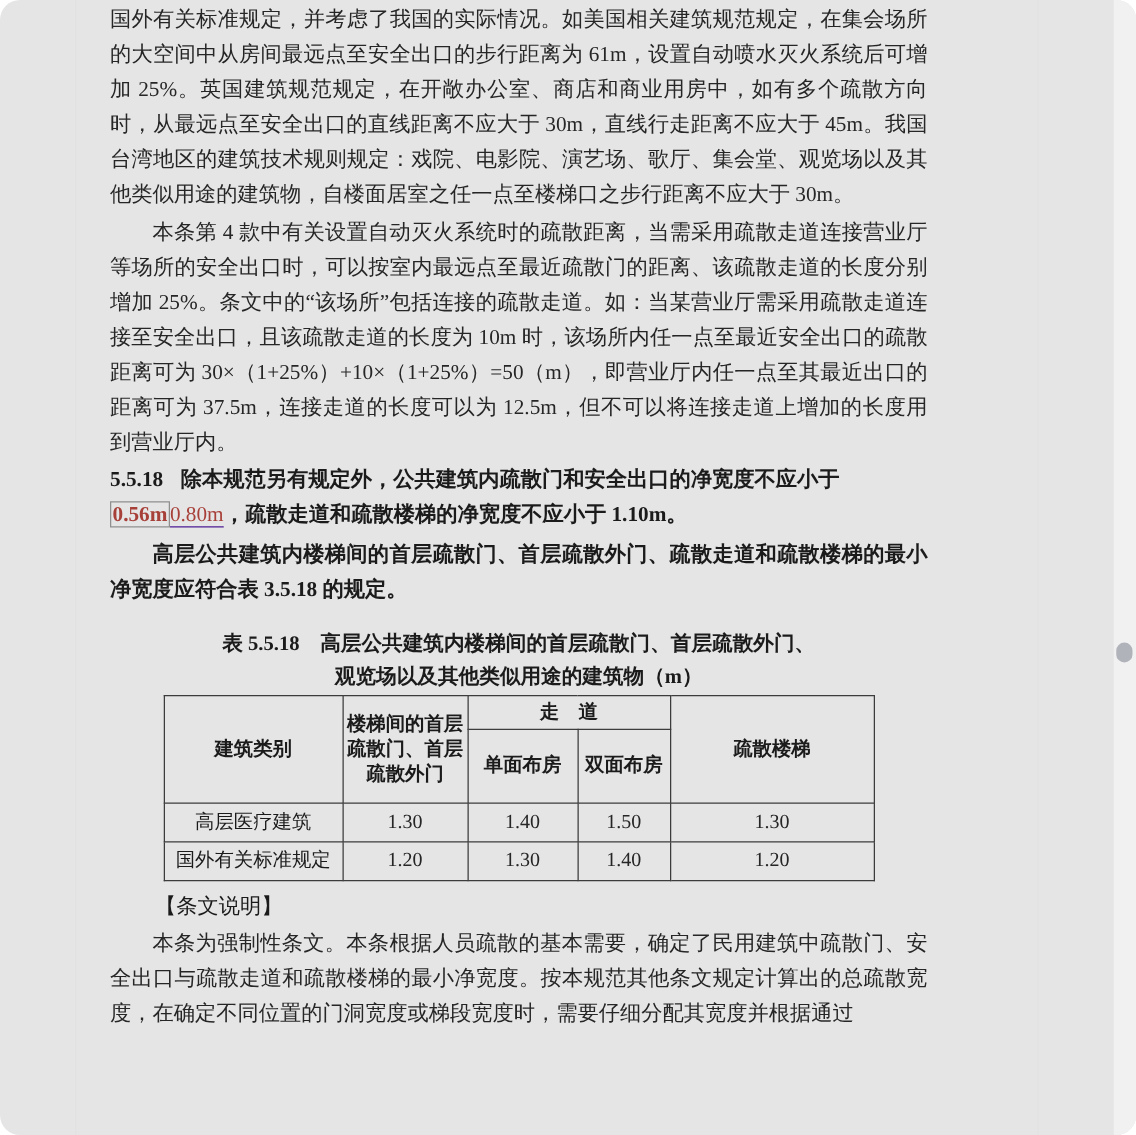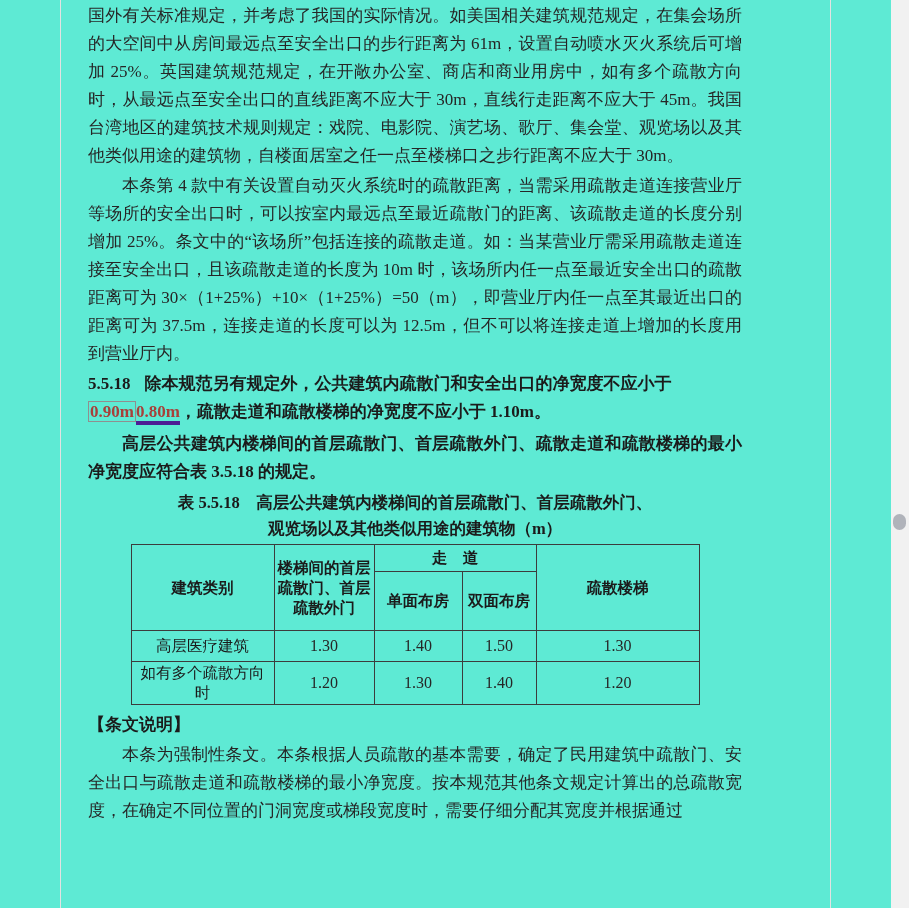--- a/index.html
+++ b/index.html
@@ -1,79 +1,79 @@
 <!DOCTYPE html>
 <html><head>
 <meta charset="utf-8">
 <style>
   html,body{margin:0;padding:0;}
   body{
     width:909px;height:908px;overflow:hidden;background:#ffffff;
     font-family:"Liberation Serif","DejaVu Serif",serif;
     color:#262626;
   }
-  .canvas{position:relative;width:909px;height:908px;overflow:hidden;background:#5eead4;}
+  .canvas{position:relative;width:909px;height:908px;overflow:hidden;background:#e5e5e5;border-radius:16px;}
   .edge-line{position:absolute;top:0;bottom:0;width:1px;background:#e2e2e2;}
   .edge-left{left:60px;}
   .edge-right{left:830px;}
   .scroll-track{position:absolute;top:0;right:0;width:18px;height:908px;background:#f1f1f1;}
   .scroll-thumb{position:absolute;top:514px;left:2px;width:13px;height:16px;border-radius:8px;background:#b0b3ba;}
   .page-text{
     position:absolute;left:88px;top:2px;width:654px;
     font-size:17px;line-height:28px;text-align:justify;
   }
   .para{margin:4px 0 0 0;text-indent:2em;}
   .para.no-indent{text-indent:0;margin-top:0;}
   .para.tight{margin-top:2px;}
   .clause{margin:2px 0 0 0;font-weight:bold;color:#1b1b1b;}
   .clause .clause-no{margin-right:14px;}
   .rev-del{
     color:#a8403a;border:1px solid #8f8f8f;padding:0 1px;
     font-weight:bold;
   }
   .rev-ins{
-    color:#a8403a;border-bottom:4px solid #4c1d95;font-weight:bold;
+    color:#a8403a;border-bottom:1px solid #4c1d95;font-weight:normal;
   }
   .supplement{margin:4px 0 0 0;text-indent:2em;font-weight:bold;color:#1b1b1b;}
   .tbl-title{
-    margin-top:4px;text-align:center;font-weight:bold;color:#1b1b1b;
+    margin-top:16px;text-align:center;font-weight:bold;color:#1b1b1b;
     font-size:16.5px;line-height:26px;text-indent:0;
   }
   table.spec{
     border-collapse:collapse;table-layout:fixed;
     margin:2px auto 0 auto;width:568px;
     font-size:16px;line-height:20px;text-align:center;
   }
   table.spec td{border:1px solid #3c3c3c;padding:1px 2px;vertical-align:middle;}
   table.spec td.hdr{font-weight:bold;font-size:15.5px;color:#1b1b1b;}
   table.spec td.rowlabel{font-weight:normal;font-size:15.5px;color:#1b1b1b;}
   tr.hdr-top td{height:24px;}
   tr.hdr-sub td{height:56px;}
   tr.data-row td{height:28px;}
-  .note-label{margin-top:6px;font-weight:bold;color:#1b1b1b;text-indent:0;}
+  .note-label{margin-top:6px;font-weight:normal;color:#1b1b1b;text-indent:0;margin-left:36px;}
   .note-body{margin-top:2px;text-indent:2em;}
 </style>
 </head>
 <body>
 
 <div class="canvas">
 
   <div class="edge-line edge-left"></div>
   <div class="edge-line edge-right"></div>
 
   <div class="page-text">
 
     <div class="para no-indent">国外有关标准规定，并考虑了我国的实际情况。如美国相关建筑规范规定，在集会场所的大空间中从房间最远点至安全出口的步行距离为 61m，设置自动喷水灭火系统后可增加 25%。英国建筑规范规定，在开敞办公室、商店和商业用房中，如有多个疏散方向时，从最远点至安全出口的直线距离不应大于 30m，直线行走距离不应大于 45m。我国台湾地区的建筑技术规则规定：戏院、电影院、演艺场、歌厅、集会堂、观览场以及其他类似用途的建筑物，自楼面居室之任一点至楼梯口之步行距离不应大于 30m。</div>
 
 
     <div class="para tight">本条第 4 款中有关设置自动灭火系统时的疏散距离，当需采用疏散走道连接营业厅等场所的安全出口时，可以按室内最远点至最近疏散门的距离、该疏散走道的长度分别增加 25%。条文中的“该场所”包括连接的疏散走道。如：当某营业厅需采用疏散走道连接至安全出口，且该疏散走道的长度为 10m 时，该场所内任一点至最近安全出口的疏散距离可为 30×（1+25%）+10×（1+25%）=50（m），即营业厅内任一点至其最近出口的距离可为 37.5m，连接走道的长度可以为 12.5m，但不可以将连接走道上增加的长度用到营业厅内。</div>
 
     <div class="clause">
       <span class="clause-no">5.5.18</span><span>除本规范另有规定外，公共建筑内疏散门和安全出口的净宽度不应小于</span><br>
-      <span class="rev-del">0.90m</span><span class="rev-ins">0.80m</span><span>，疏散走道和疏散楼梯的净宽度不应小于 1.10m。</span>
+      <span class="rev-del">0.56m</span><span class="rev-ins">0.80m</span><span>，疏散走道和疏散楼梯的净宽度不应小于 1.10m。</span>
     </div>
 
     <div class="supplement">高层公共建筑内楼梯间的首层疏散门、首层疏散外门、疏散走道和疏散楼梯的最小净宽度应符合表 3.5.18 的规定。</div>
 
     <div class="tbl-title">
       <span>表 5.5.18　高层公共建筑内楼梯间的首层疏散门、首层疏散外门、</span><br>
       <span>观览场以及其他类似用途的建筑物（m）</span>
     </div>
 
     <table class="spec">
@@ -96,21 +96,21 @@
           <td class="hdr">双面布房</td>
         </tr>
         <tr class="data-row">
           <td class="rowlabel">高层医疗建筑</td>
           <td>1.30</td>
           <td>1.40</td>
           <td>1.50</td>
           <td>1.30</td>
         </tr>
         <tr class="data-row">
-          <td class="rowlabel">如有多个疏散方向时</td>
+          <td class="rowlabel">国外有关标准规定</td>
           <td>1.20</td>
           <td>1.30</td>
           <td>1.40</td>
           <td>1.20</td>
         </tr>
       </tbody>
     </table>
 
     <div class="note-label">【条文说明】</div>
 

